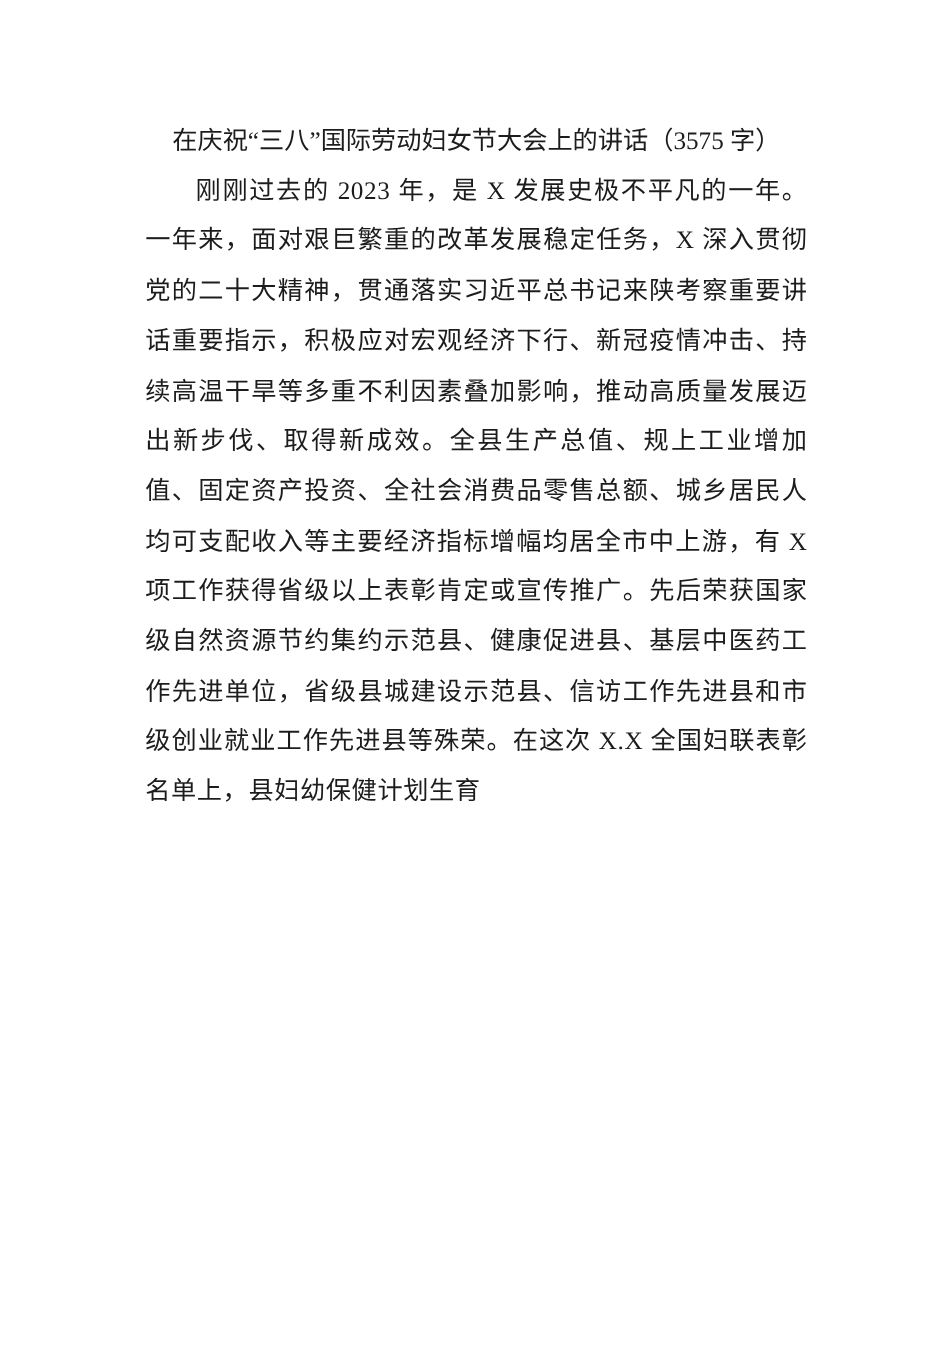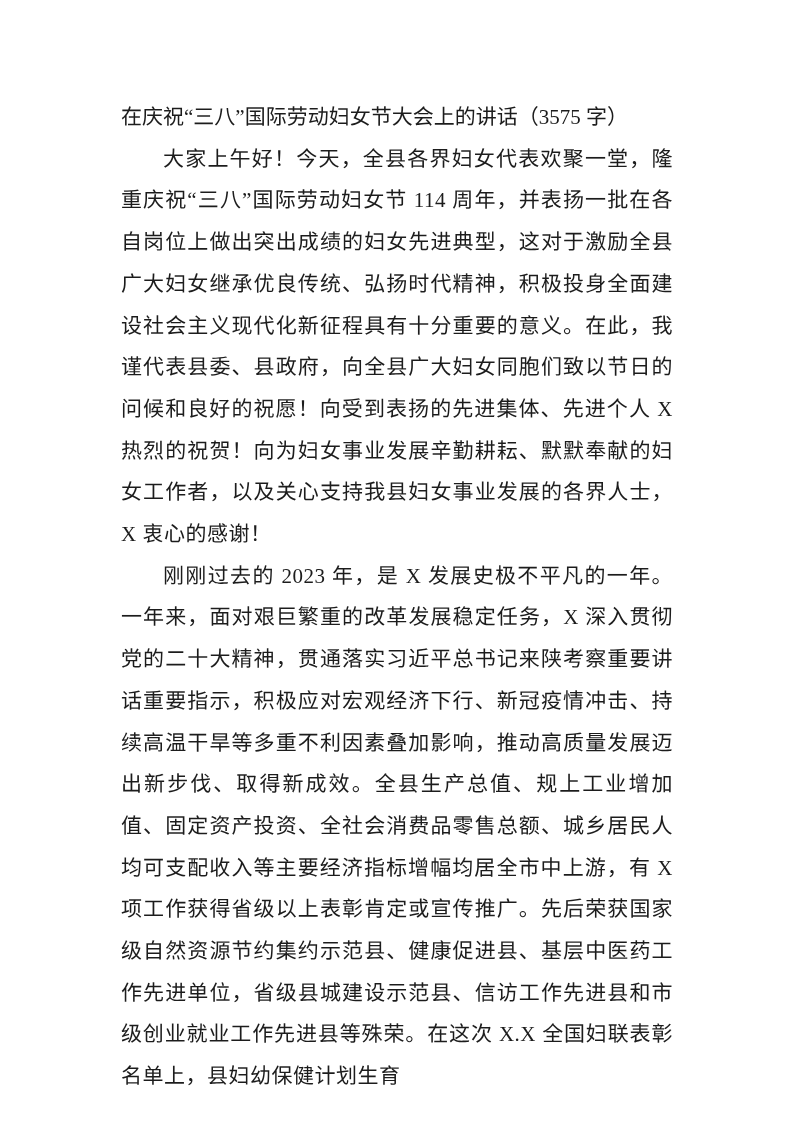--- a/index.html
+++ b/index.html
@@ -20,34 +20,33 @@
     color: #1c1c1c;
     font-size: 21px;
     line-height: 41.7px;
   }
   .doc-title {
     margin: 0;
     padding: 0;
     font-size: 21px;
     font-weight: normal;
     line-height: 41.7px;
-    text-align: left;
+    text-align: center;
     white-space: nowrap;
   }
   .doc-body p.para {
     margin: 0;
     padding: 0;
     text-indent: 2em;
     text-align: justify;
     text-justify: inter-character;
     letter-spacing: 0.5px;
   }
 </style>
 </head>
 <body>
 
 <div class="page">
   <h1 class="doc-title">在庆祝“三八”国际劳动妇女节大会上的讲话（3575 字）</h1>
   <div class="doc-body">
-      <p class="para">大家上午好！今天，全县各界妇女代表欢聚一堂，隆重庆祝“三八”国际劳动妇女节 114 周年，并表扬一批在各自岗位上做出突出成绩的妇女先进典型，这对于激励全县广大妇女继承优良传统、弘扬时代精神，积极投身全面建设社会主义现代化新征程具有十分重要的意义。在此，我谨代表县委、县政府，向全县广大妇女同胞们致以节日的问候和良好的祝愿！向受到表扬的先进集体、先进个人 X 热烈的祝贺！向为妇女事业发展辛勤耕耘、默默奉献的妇女工作者，以及关心支持我县妇女事业发展的各界人士，X 衷心的感谢！</p>
       <p class="para">刚刚过去的 2023 年，是 X 发展史极不平凡的一年。一年来，面对艰巨繁重的改革发展稳定任务，X 深入贯彻党的二十大精神，贯通落实习近平总书记来陕考察重要讲话重要指示，积极应对宏观经济下行、新冠疫情冲击、持续高温干旱等多重不利因素叠加影响，推动高质量发展迈出新步伐、取得新成效。全县生产总值、规上工业增加值、固定资产投资、全社会消费品零售总额、城乡居民人均可支配收入等主要经济指标增幅均居全市中上游，有 X 项工作获得省级以上表彰肯定或宣传推广。先后荣获国家级自然资源节约集约示范县、健康促进县、基层中医药工作先进单位，省级县城建设示范县、信访工作先进县和市级创业就业工作先进县等殊荣。在这次 X.X 全国妇联表彰名单上，县妇幼保健计划生育</p>
     </div>
 </div>
 
 </body></html>

